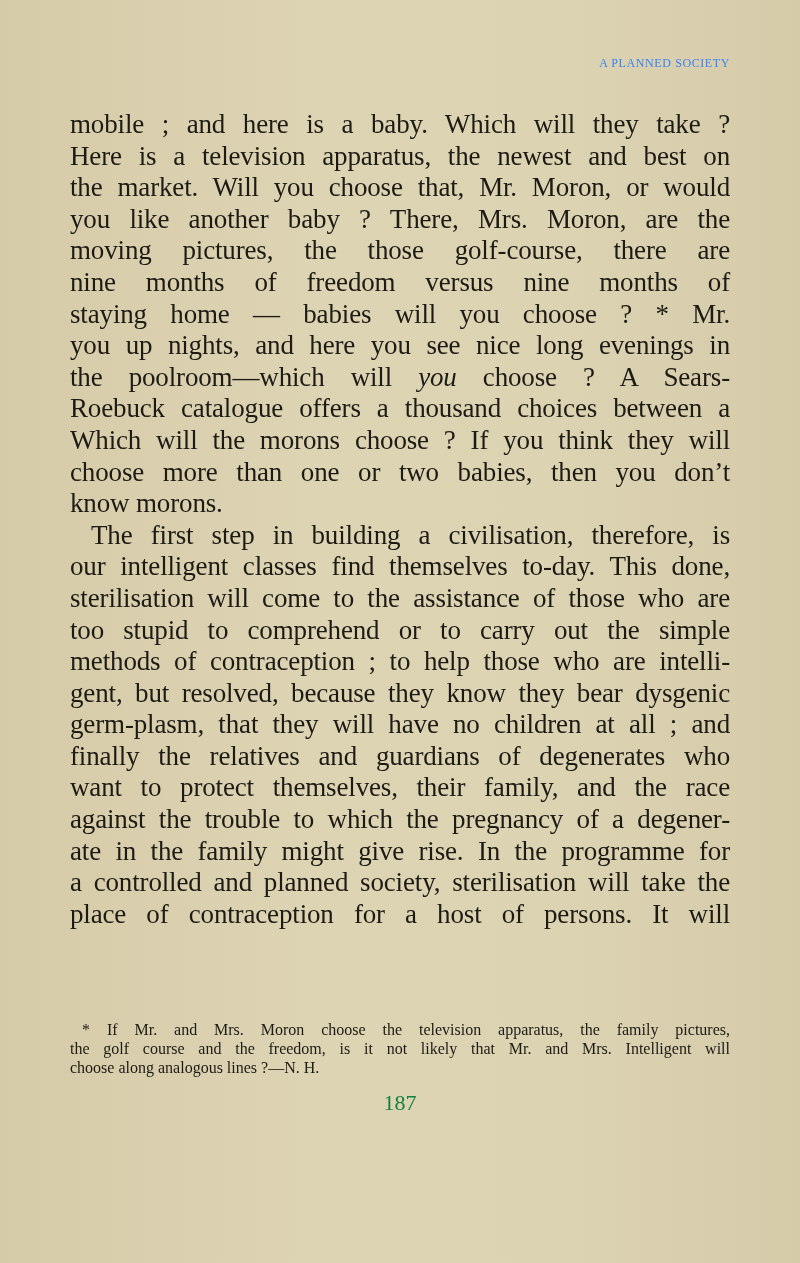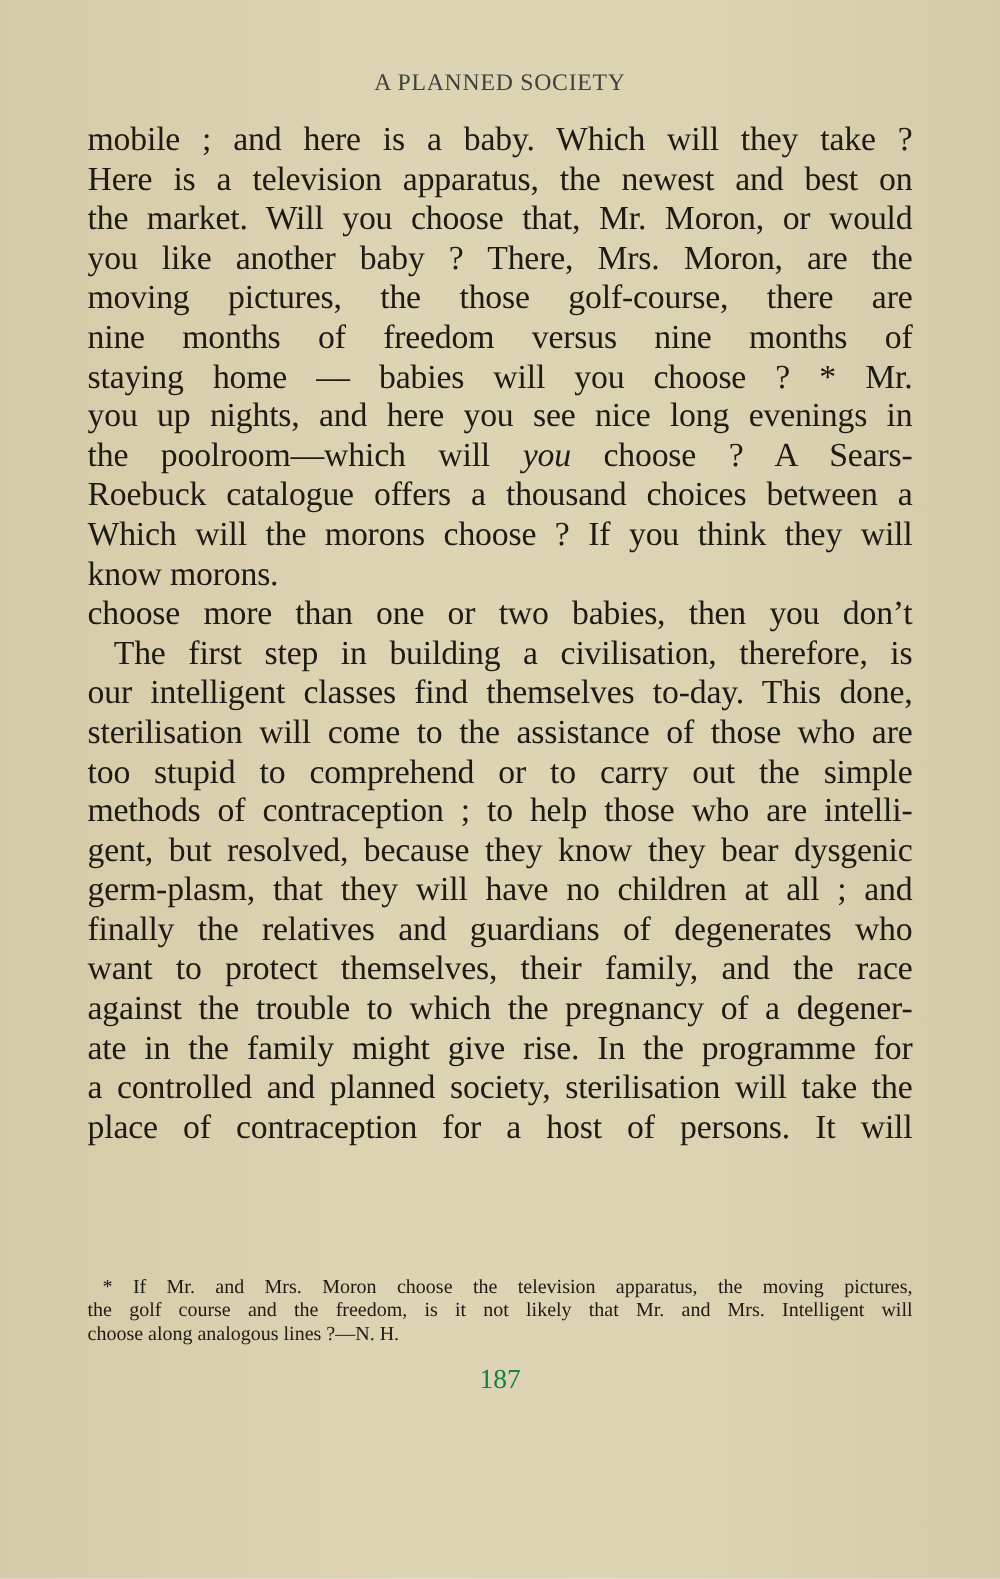--- a/index.html
+++ b/index.html
@@ -7,24 +7,24 @@
     width: 800px; height: 1263px; overflow: hidden;
     background: #d9cfae;
     background: linear-gradient(90deg, #d6cba8 0%, #ddd4b4 40%, #dcd3b3 70%, #d5cba9 100%);
     font-family: "Liberation Serif", "DejaVu Serif", serif;
     color: #1e1a14;
     position: relative;
   }
   .page { position: absolute; left: 70px; top: 0; width: 660px; }
   .running-head {
     position: absolute; top: 56px; left: 0; width: 660px;
-    text-align: center; font-size: 19px; letter-spacing: 0.6px;
-    color: #404040;
+    text-align: right; font-size: 12px; letter-spacing: 0.6px;
+    color: #3b82f6;
   }
-  .body-text { position: absolute; top: 96px; left: 0; width: 660px; }
+  .body-text { position: absolute; top: 109px; left: 0; width: 660px; }
   .line {
     display: block; height: 31.6px; line-height: 31.6px;
     font-size: 27px; white-space: nowrap;
     text-align: justify; text-align-last: justify;
     letter-spacing: -0.15px;
   }
   .line.last { text-align-last: left; }
   .line.indent { padding-left: 21px; }
   .footnotes { position: absolute; top: 1020px; left: 0; width: 660px; }
   .fn-line {
@@ -49,35 +49,35 @@
       <span class="line">Here is a television apparatus, the newest and best on</span>
       <span class="line">the market. Will you choose that, Mr. Moron, or would</span>
       <span class="line">you like another baby ? There, Mrs. Moron, are the</span>
       <span class="line">moving pictures, the those golf-course, there are</span>
       <span class="line">nine months of freedom versus nine months of</span>
       <span class="line">staying home — babies will you choose ? * Mr.</span>
       <span class="line">you up nights, and here you see nice long evenings in</span>
       <span class="line">the poolroom—which will <i>you</i> choose ? A Sears-</span>
       <span class="line">Roebuck catalogue offers a thousand choices between a</span>
       <span class="line">Which will the morons choose ? If you think they will</span>
+      <span class="line">choose more than one or two babies, then you don’t</span>
       <span class="line last">know morons.</span>
-      <span class="line">choose more than one or two babies, then you don’t</span>
       <span class="line indent">The first step in building a civilisation, therefore, is</span>
       <span class="line">our intelligent classes find themselves to-day. This done,</span>
       <span class="line">sterilisation will come to the assistance of those who are</span>
       <span class="line">too stupid to comprehend or to carry out the simple</span>
       <span class="line">methods of contraception ; to help those who are intelli-</span>
       <span class="line">gent, but resolved, because they know they bear dysgenic</span>
       <span class="line">germ-plasm, that they will have no children at all ; and</span>
       <span class="line">finally the relatives and guardians of degenerates who</span>
       <span class="line">want to protect themselves, their family, and the race</span>
       <span class="line">against the trouble to which the pregnancy of a degener-</span>
       <span class="line">ate in the family might give rise. In the programme for</span>
       <span class="line">a controlled and planned society, sterilisation will take the</span>
       <span class="line">place of contraception for a host of persons. It will</span>
     </div>
   <div class="footnotes" id="footnotes">
-      <span class="fn-line first">* If Mr. and Mrs. Moron choose the television apparatus, the moving pictures,</span>
+      <span class="fn-line first">* If Mr. and Mrs. Moron choose the television apparatus, the family pictures,</span>
       <span class="fn-line">the golf course and the freedom, is it not likely that Mr. and Mrs. Intelligent will</span>
       <span class="fn-line last">choose along analogous lines ?—N. H.</span>
     </div>
   <div class="folio">187</div>
 </div>
 
 </body></html>

